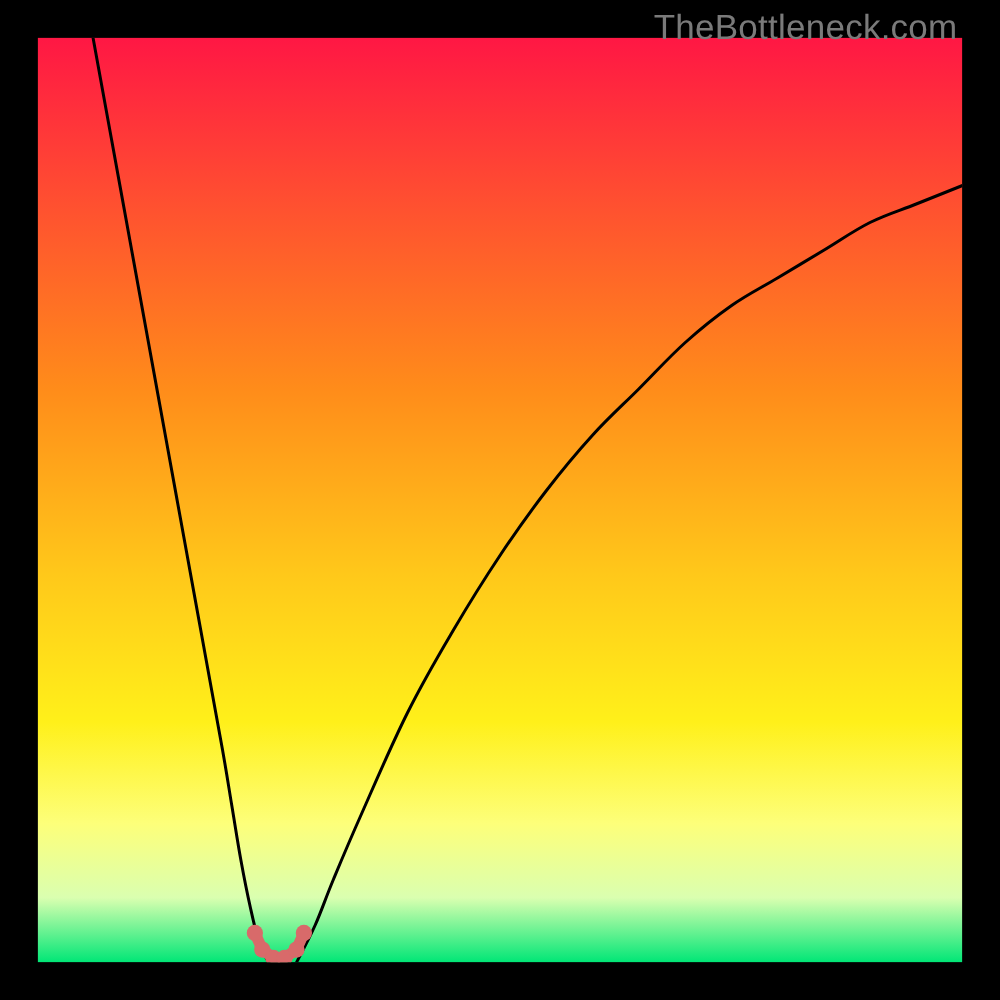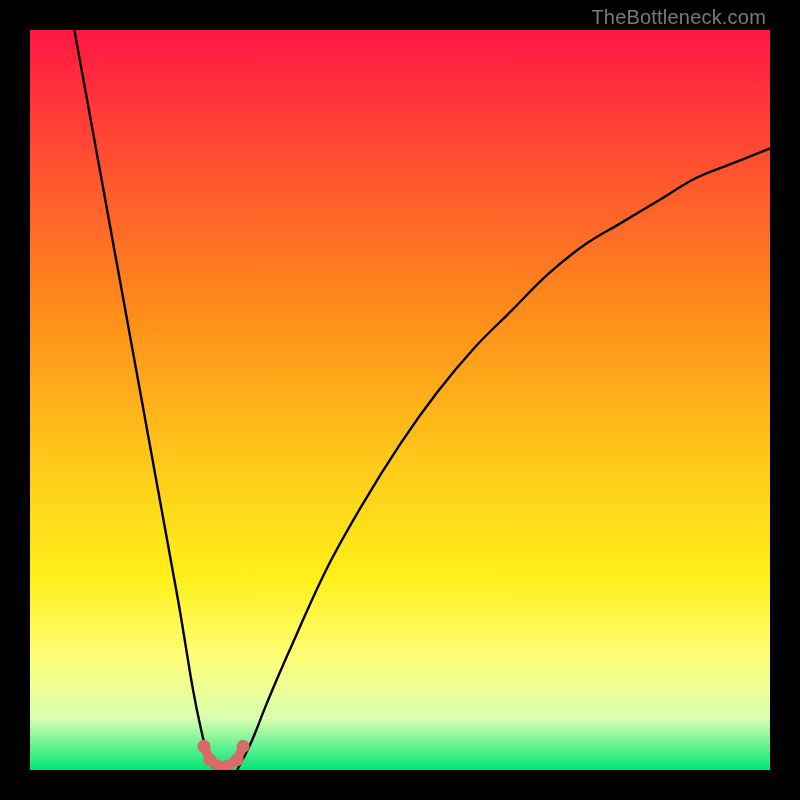--- a/index.html
+++ b/index.html
@@ -38,21 +38,21 @@
     left: 0;
     top: 0;
     width: 100%;
     height: 100%;
   }
   .watermark {
     position: absolute;
     top: 6px;
     right: 34px;
     font-family: Arial, Helvetica, sans-serif;
-    font-size: 20px;
+    font-size: 28px;
     font-weight: 500;
     color: #7a7a7a;
     letter-spacing: 0.2px;
   }
 </style>
 </head>
 <body>
 
 <div class="frame">
 

